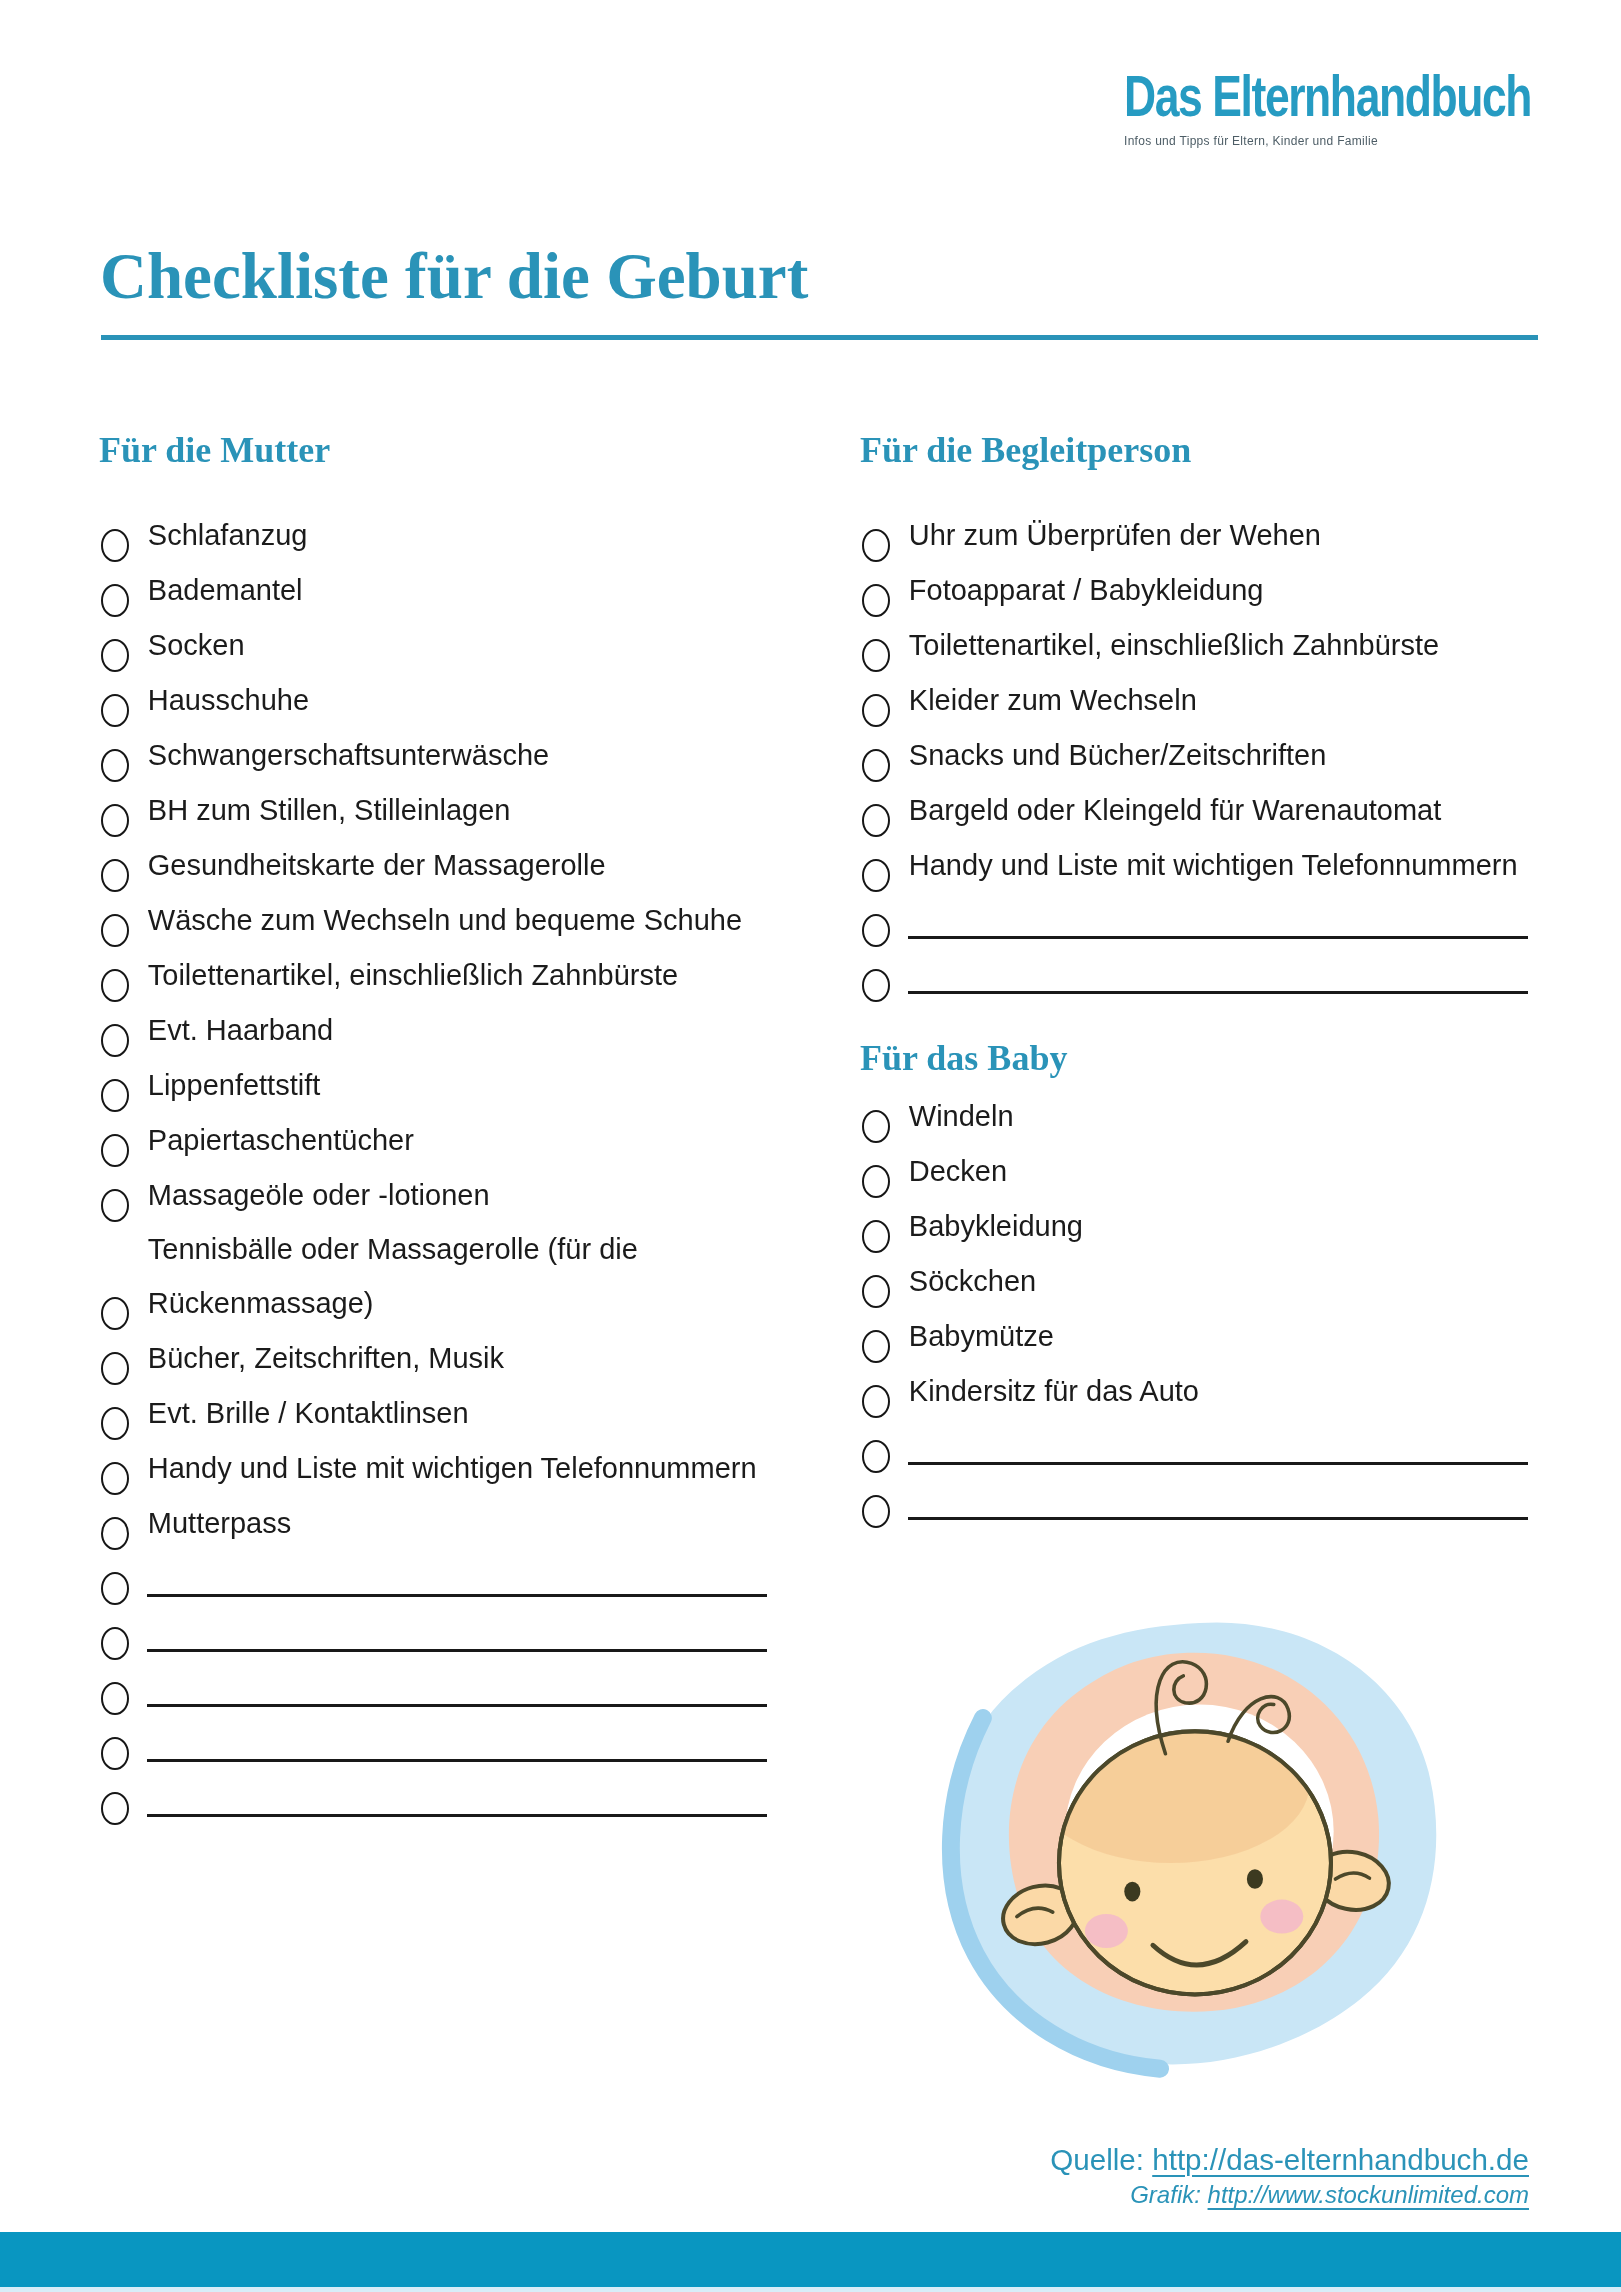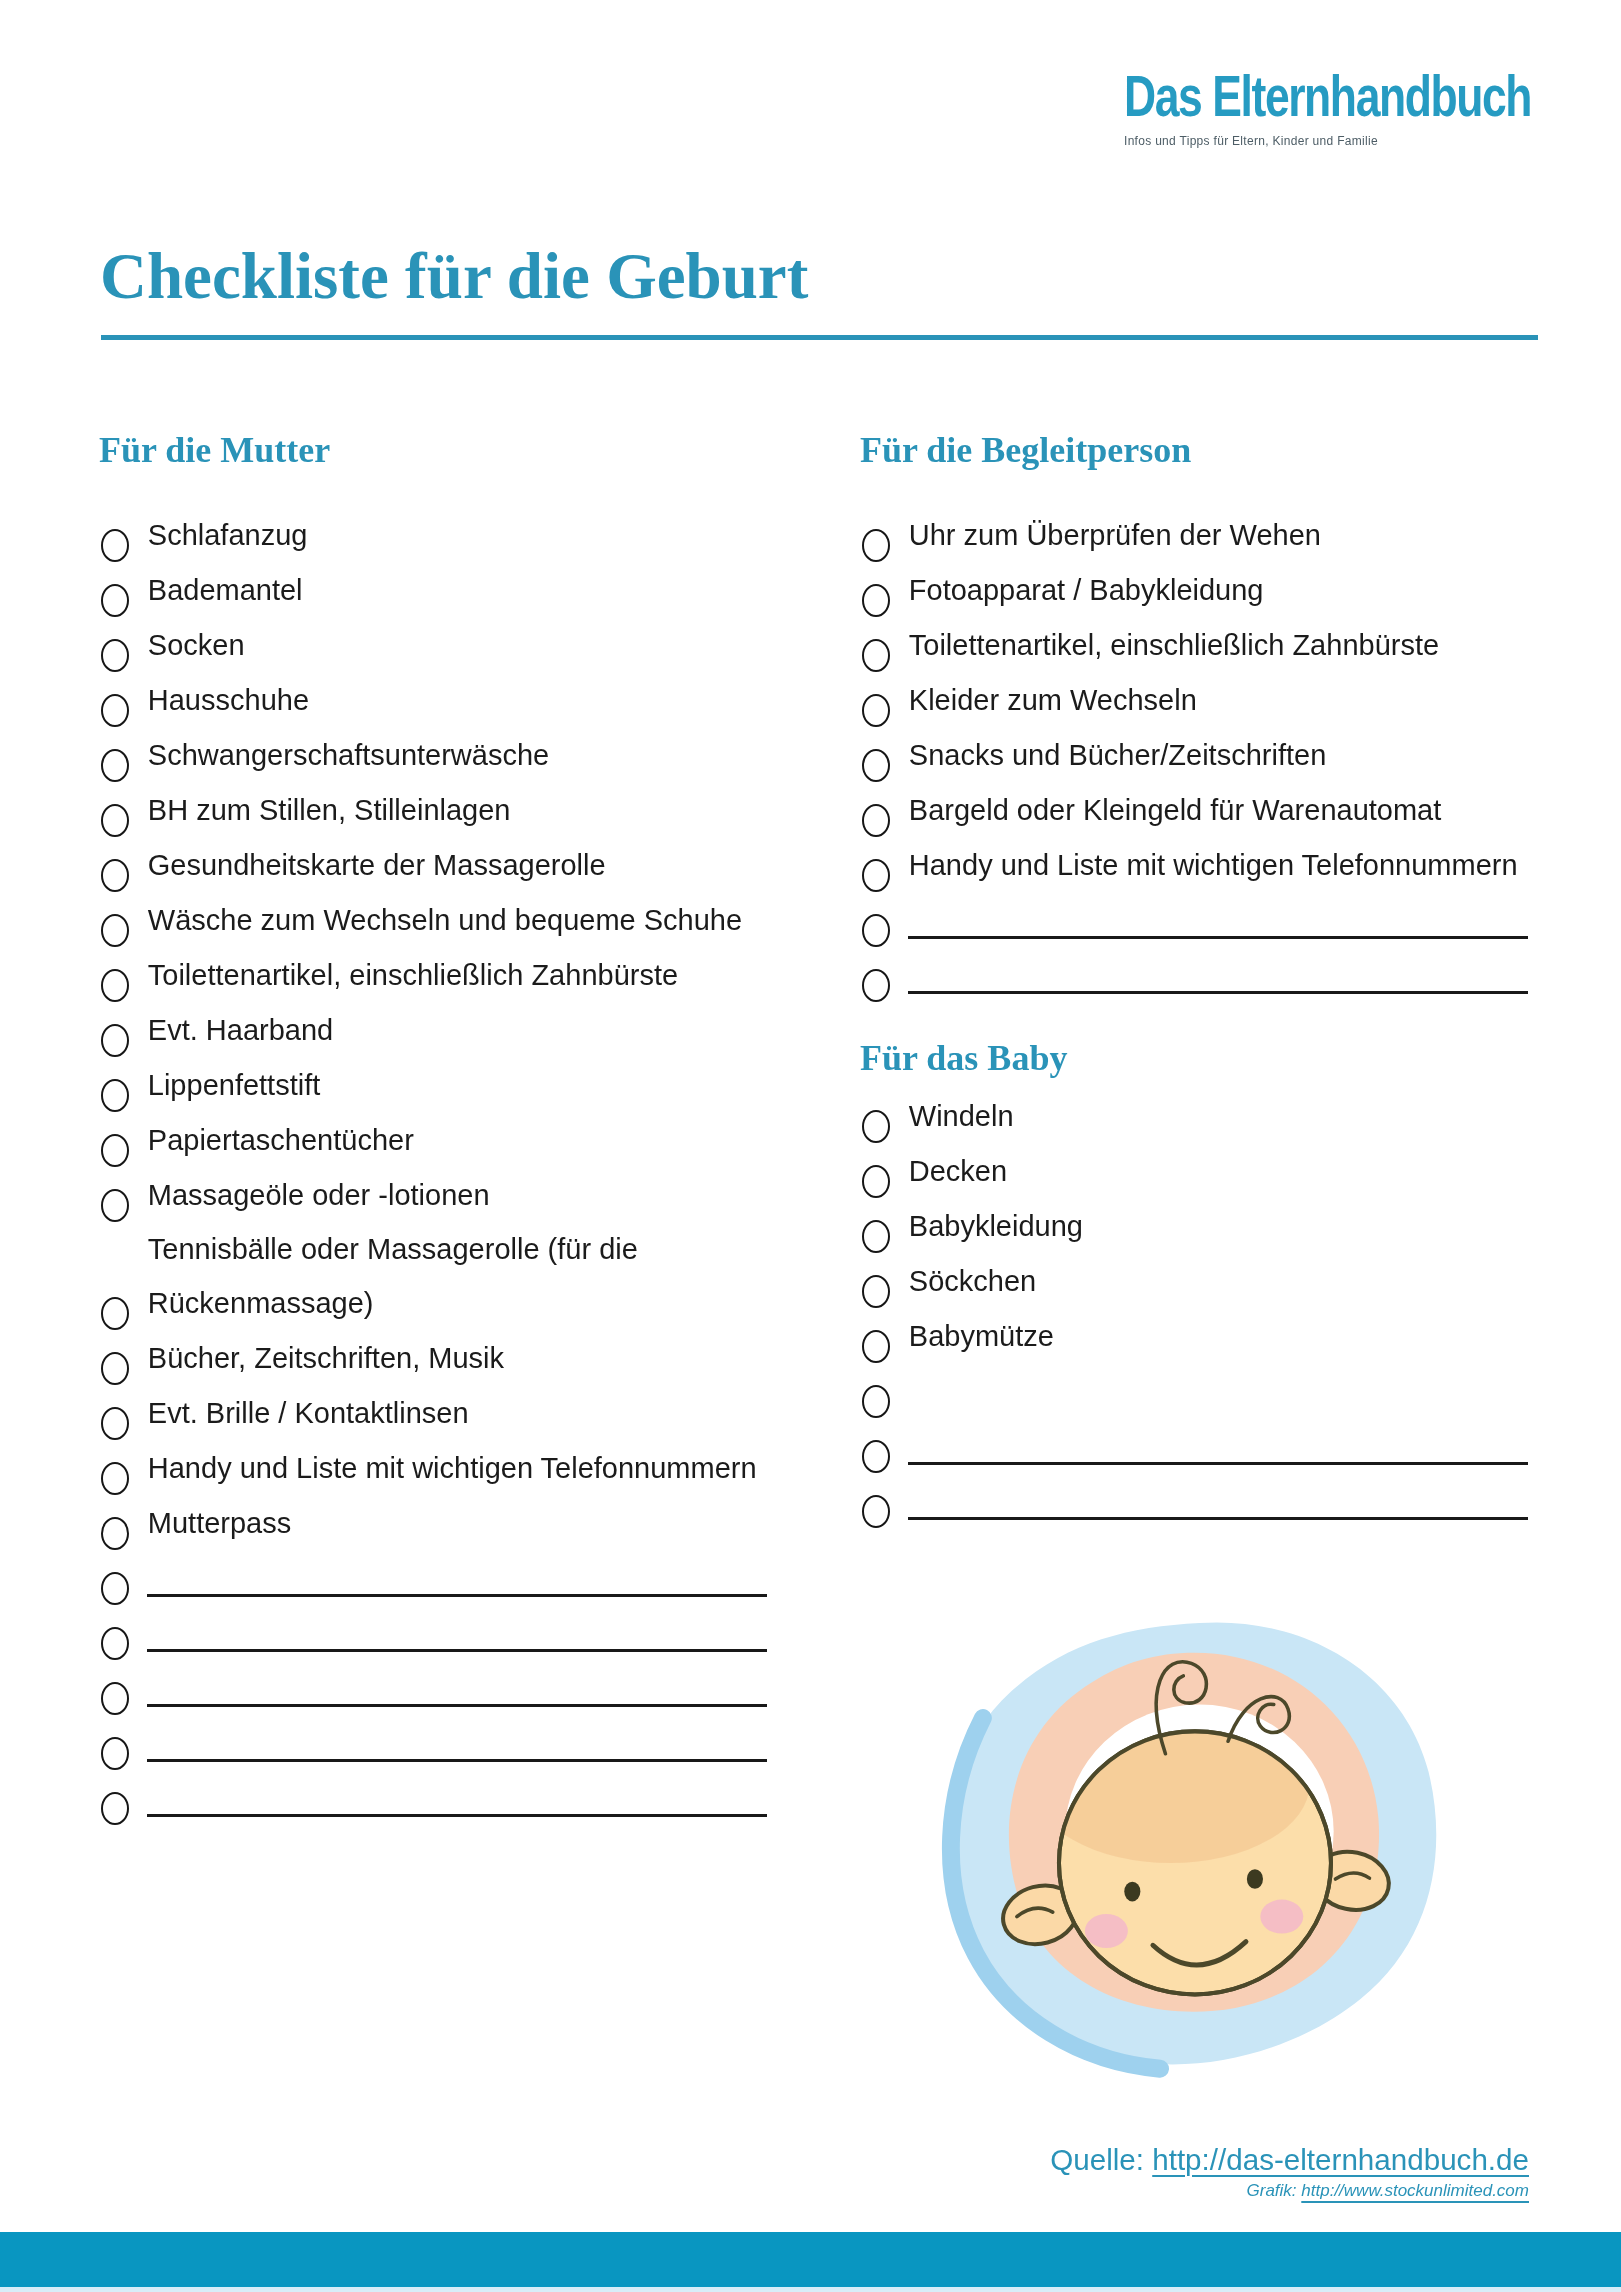--- a/index.html
+++ b/index.html
@@ -100,21 +100,21 @@
     width:620px;height:2.7px;
     background:var(--line);
   }
 
   
   .baby-illo{position:absolute;left:931px;top:1612px;}
 
   
   .source-block{position:absolute;right:93px;top:2142px;text-align:right;color:var(--accent);}
   .source-main{font-size:29.6px;line-height:1.2;white-space:nowrap;}
-  .source-grafik{font-size:17px;font-style:italic;margin-top:3.6px;white-space:nowrap;}
+  .source-grafik{font-size:24px;font-style:italic;margin-top:3.6px;white-space:nowrap;}
   .source-block a{
     color:inherit;
     text-decoration:underline;
     text-decoration-thickness:1.8px;
     text-underline-offset:4.5px;
   }
 
   
   .footer-bar{position:absolute;left:0;top:2232px;width:1622px;height:56px;background:var(--footer);}
   .footer-strip{position:absolute;left:0;top:2287px;width:1622px;height:5.4px;background:var(--footer-strip);}
@@ -287,20 +287,21 @@
         <div class="row">
           <span class="circle"></span>
           <span class="item-text">Söckchen</span>
         </div>
         <div class="row">
           <span class="circle"></span>
           <span class="item-text">Babymütze</span>
         </div>
         <div class="row">
           <span class="circle"></span>
+          <span class="item-text">Kindersitz für das Auto</span>
         </div>
         <div class="row blank">
           <span class="circle"></span>
           <span class="blank-line"></span>
         </div>
         <div class="row blank">
           <span class="circle"></span>
           <span class="blank-line"></span>
         </div>
       </div>

